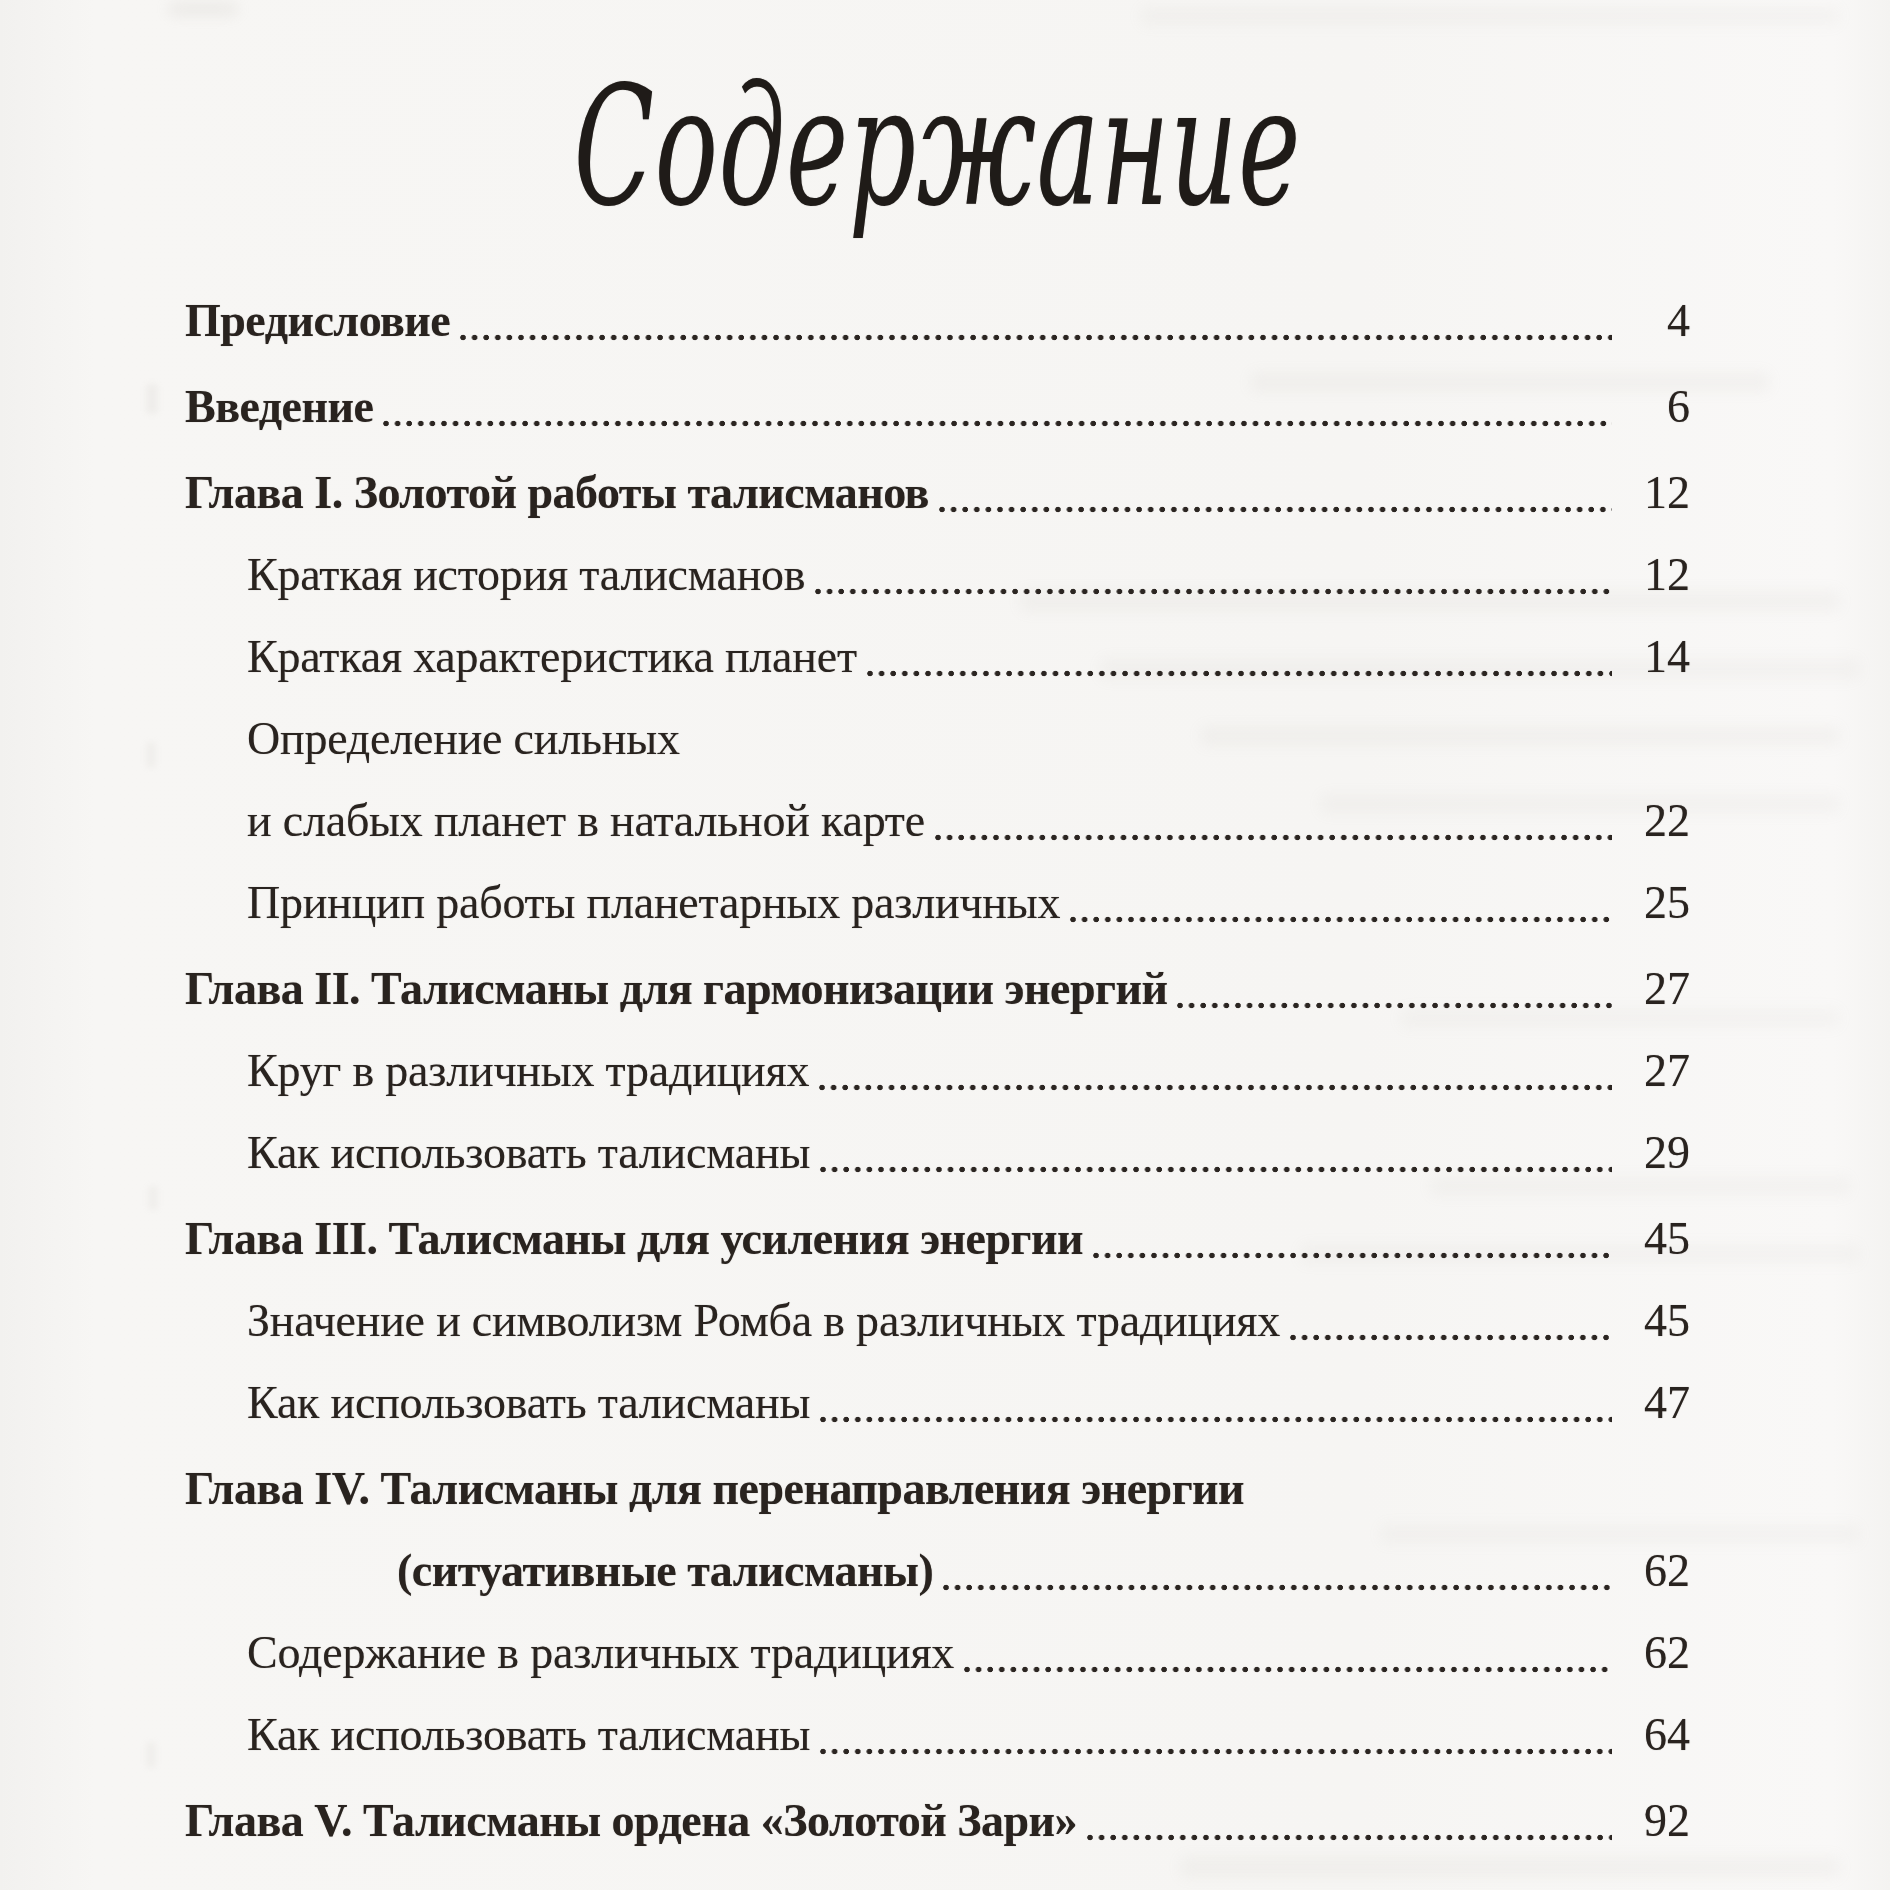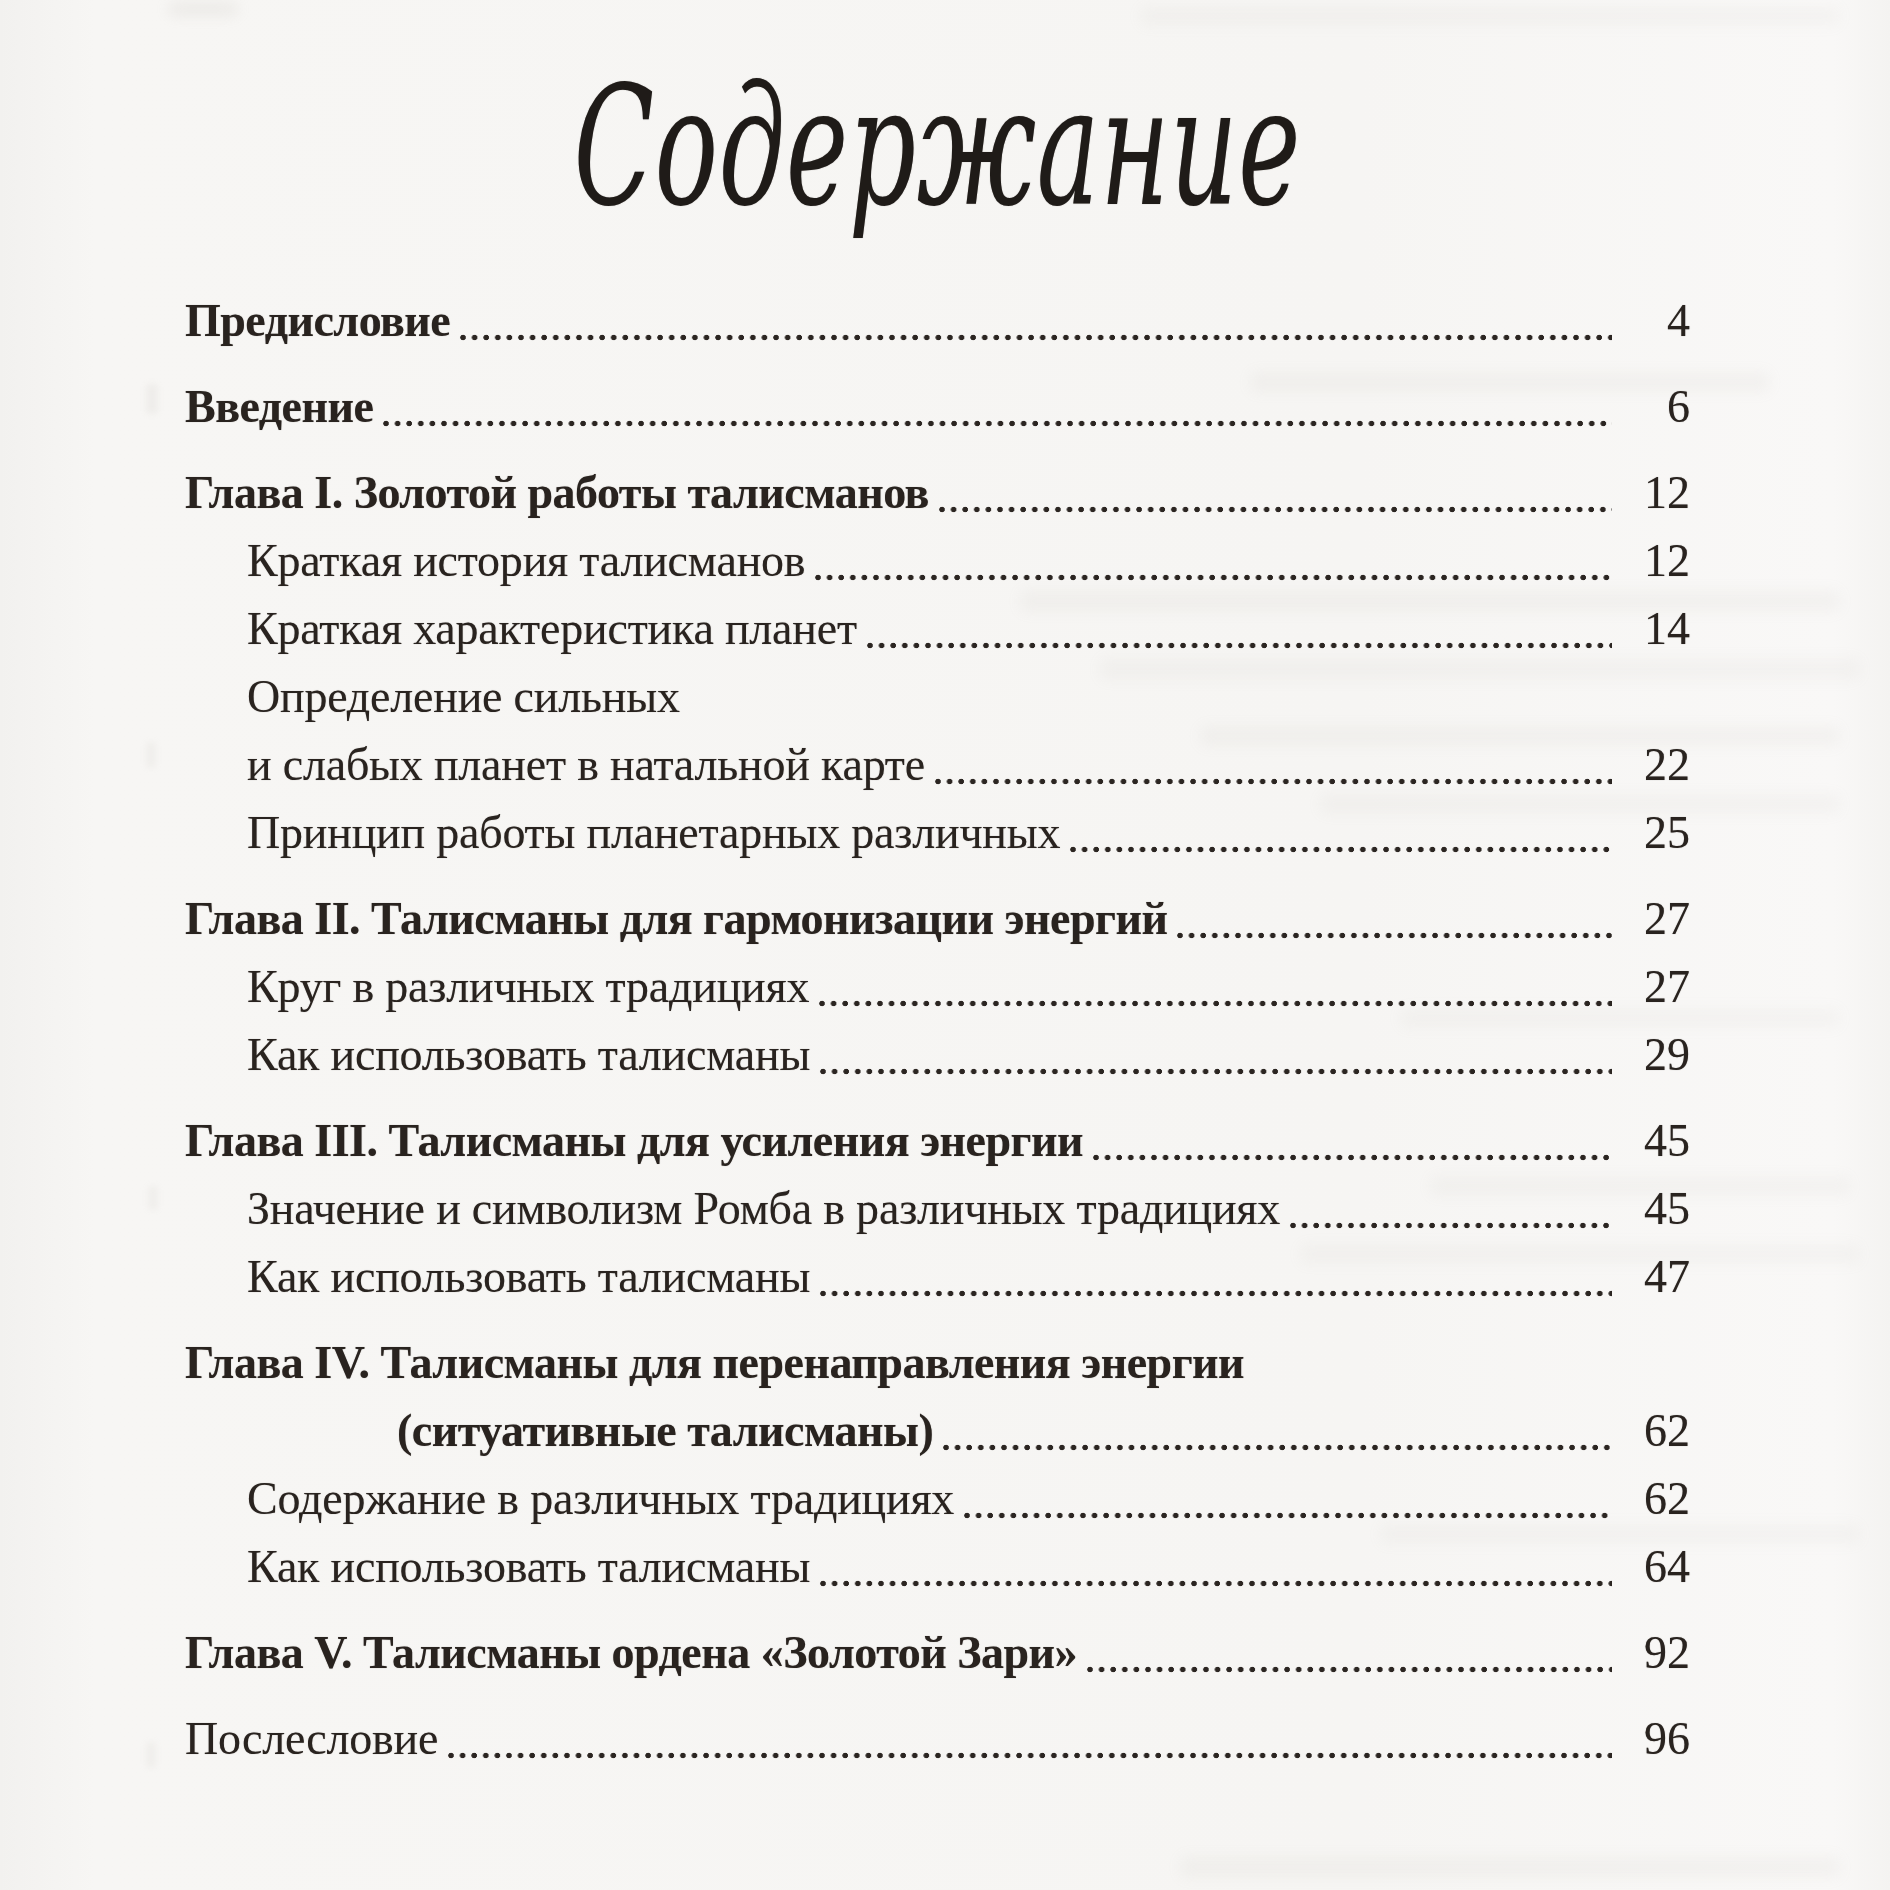--- a/index.html
+++ b/index.html
@@ -42,21 +42,21 @@
   }
   .row {
     display: flex;
     font-size: 46px;
     line-height: 66px;
     text-shadow: 0 0 1px rgba(46, 38, 34, 0.42);
     letter-spacing: -0.2px;
   }
   .entries > .row:first-child { margin-top: 0; }
   .gap-group { margin-top: 20px; }
-  .gap-line  { margin-top: 2px; }
+  .gap-line  { margin-top: 16px; }
   .bold { font-weight: 700; letter-spacing: -0.5px; }
   .indent-1 { padding-left: 62px; }
   .indent-2 { padding-left: 212px; }
   .label { white-space: nowrap; text-align: center; }
   .dots {
     flex: 1 1 auto;
     align-self: flex-end;
     height: 7px;
     margin: 0 2px 13px 9px;
     background-image: radial-gradient(circle at 4px 3.5px, #2b2521 2.45px, rgba(43,37,34,0) 3.1px);

